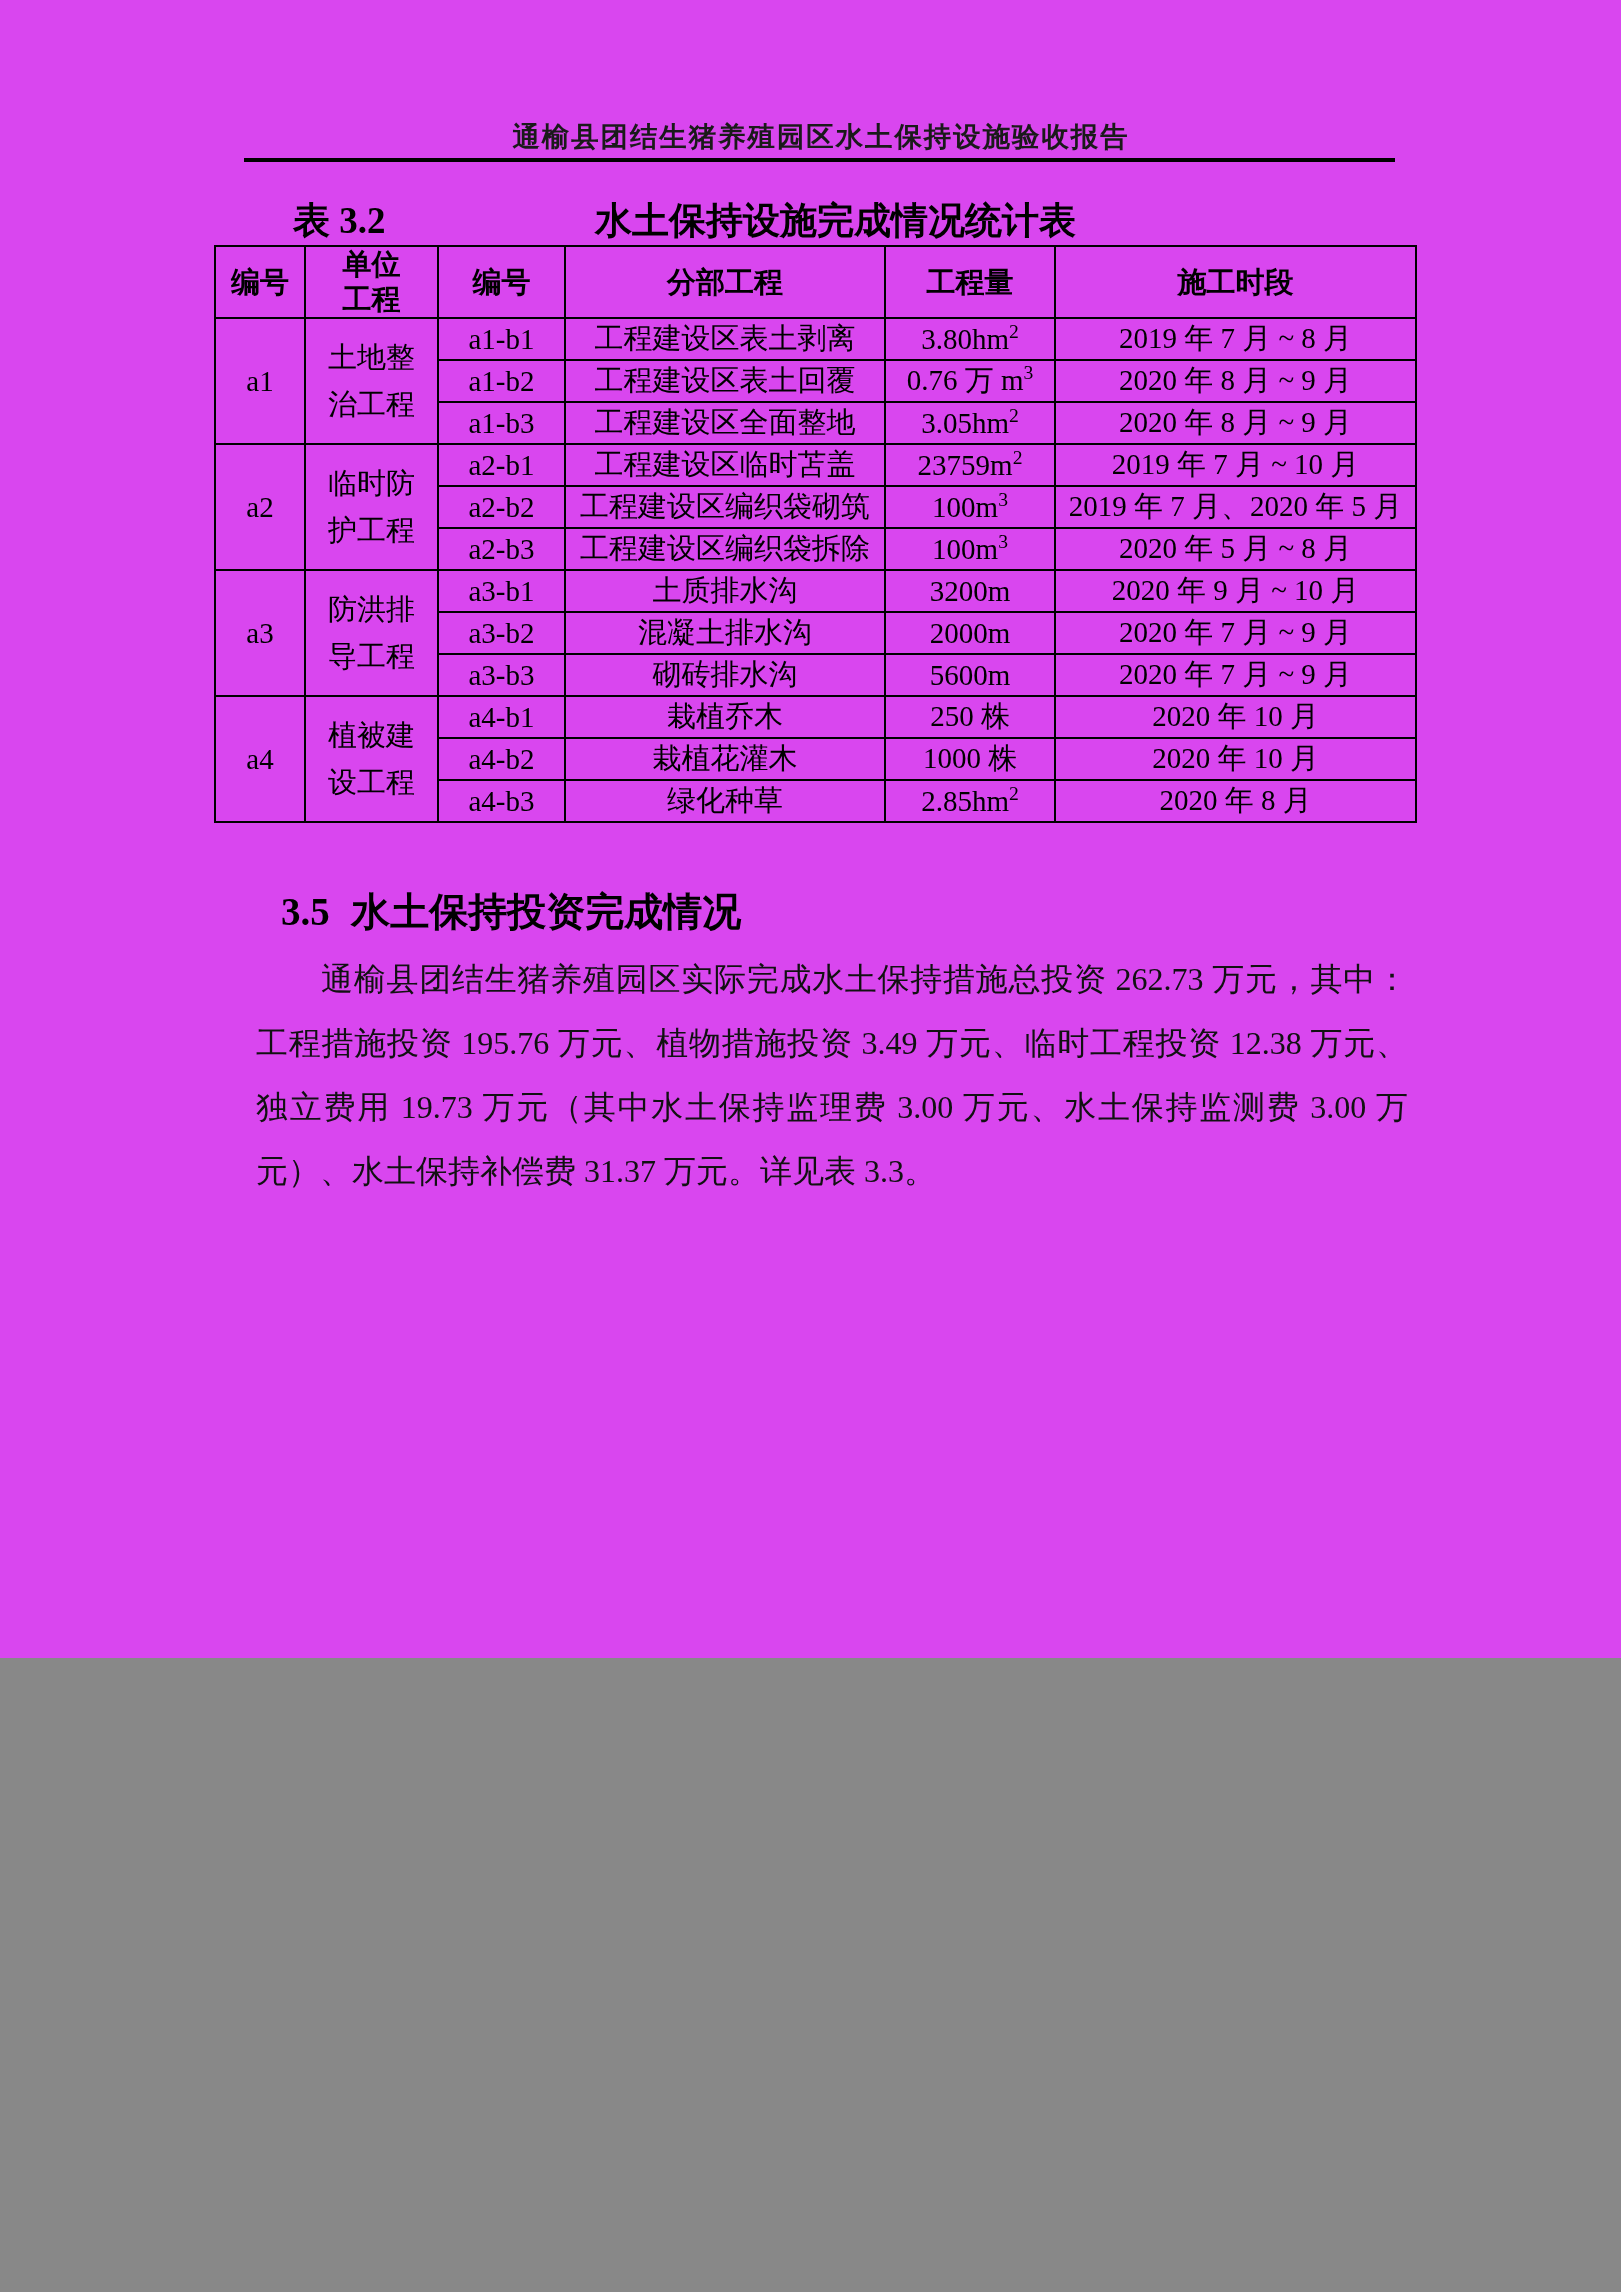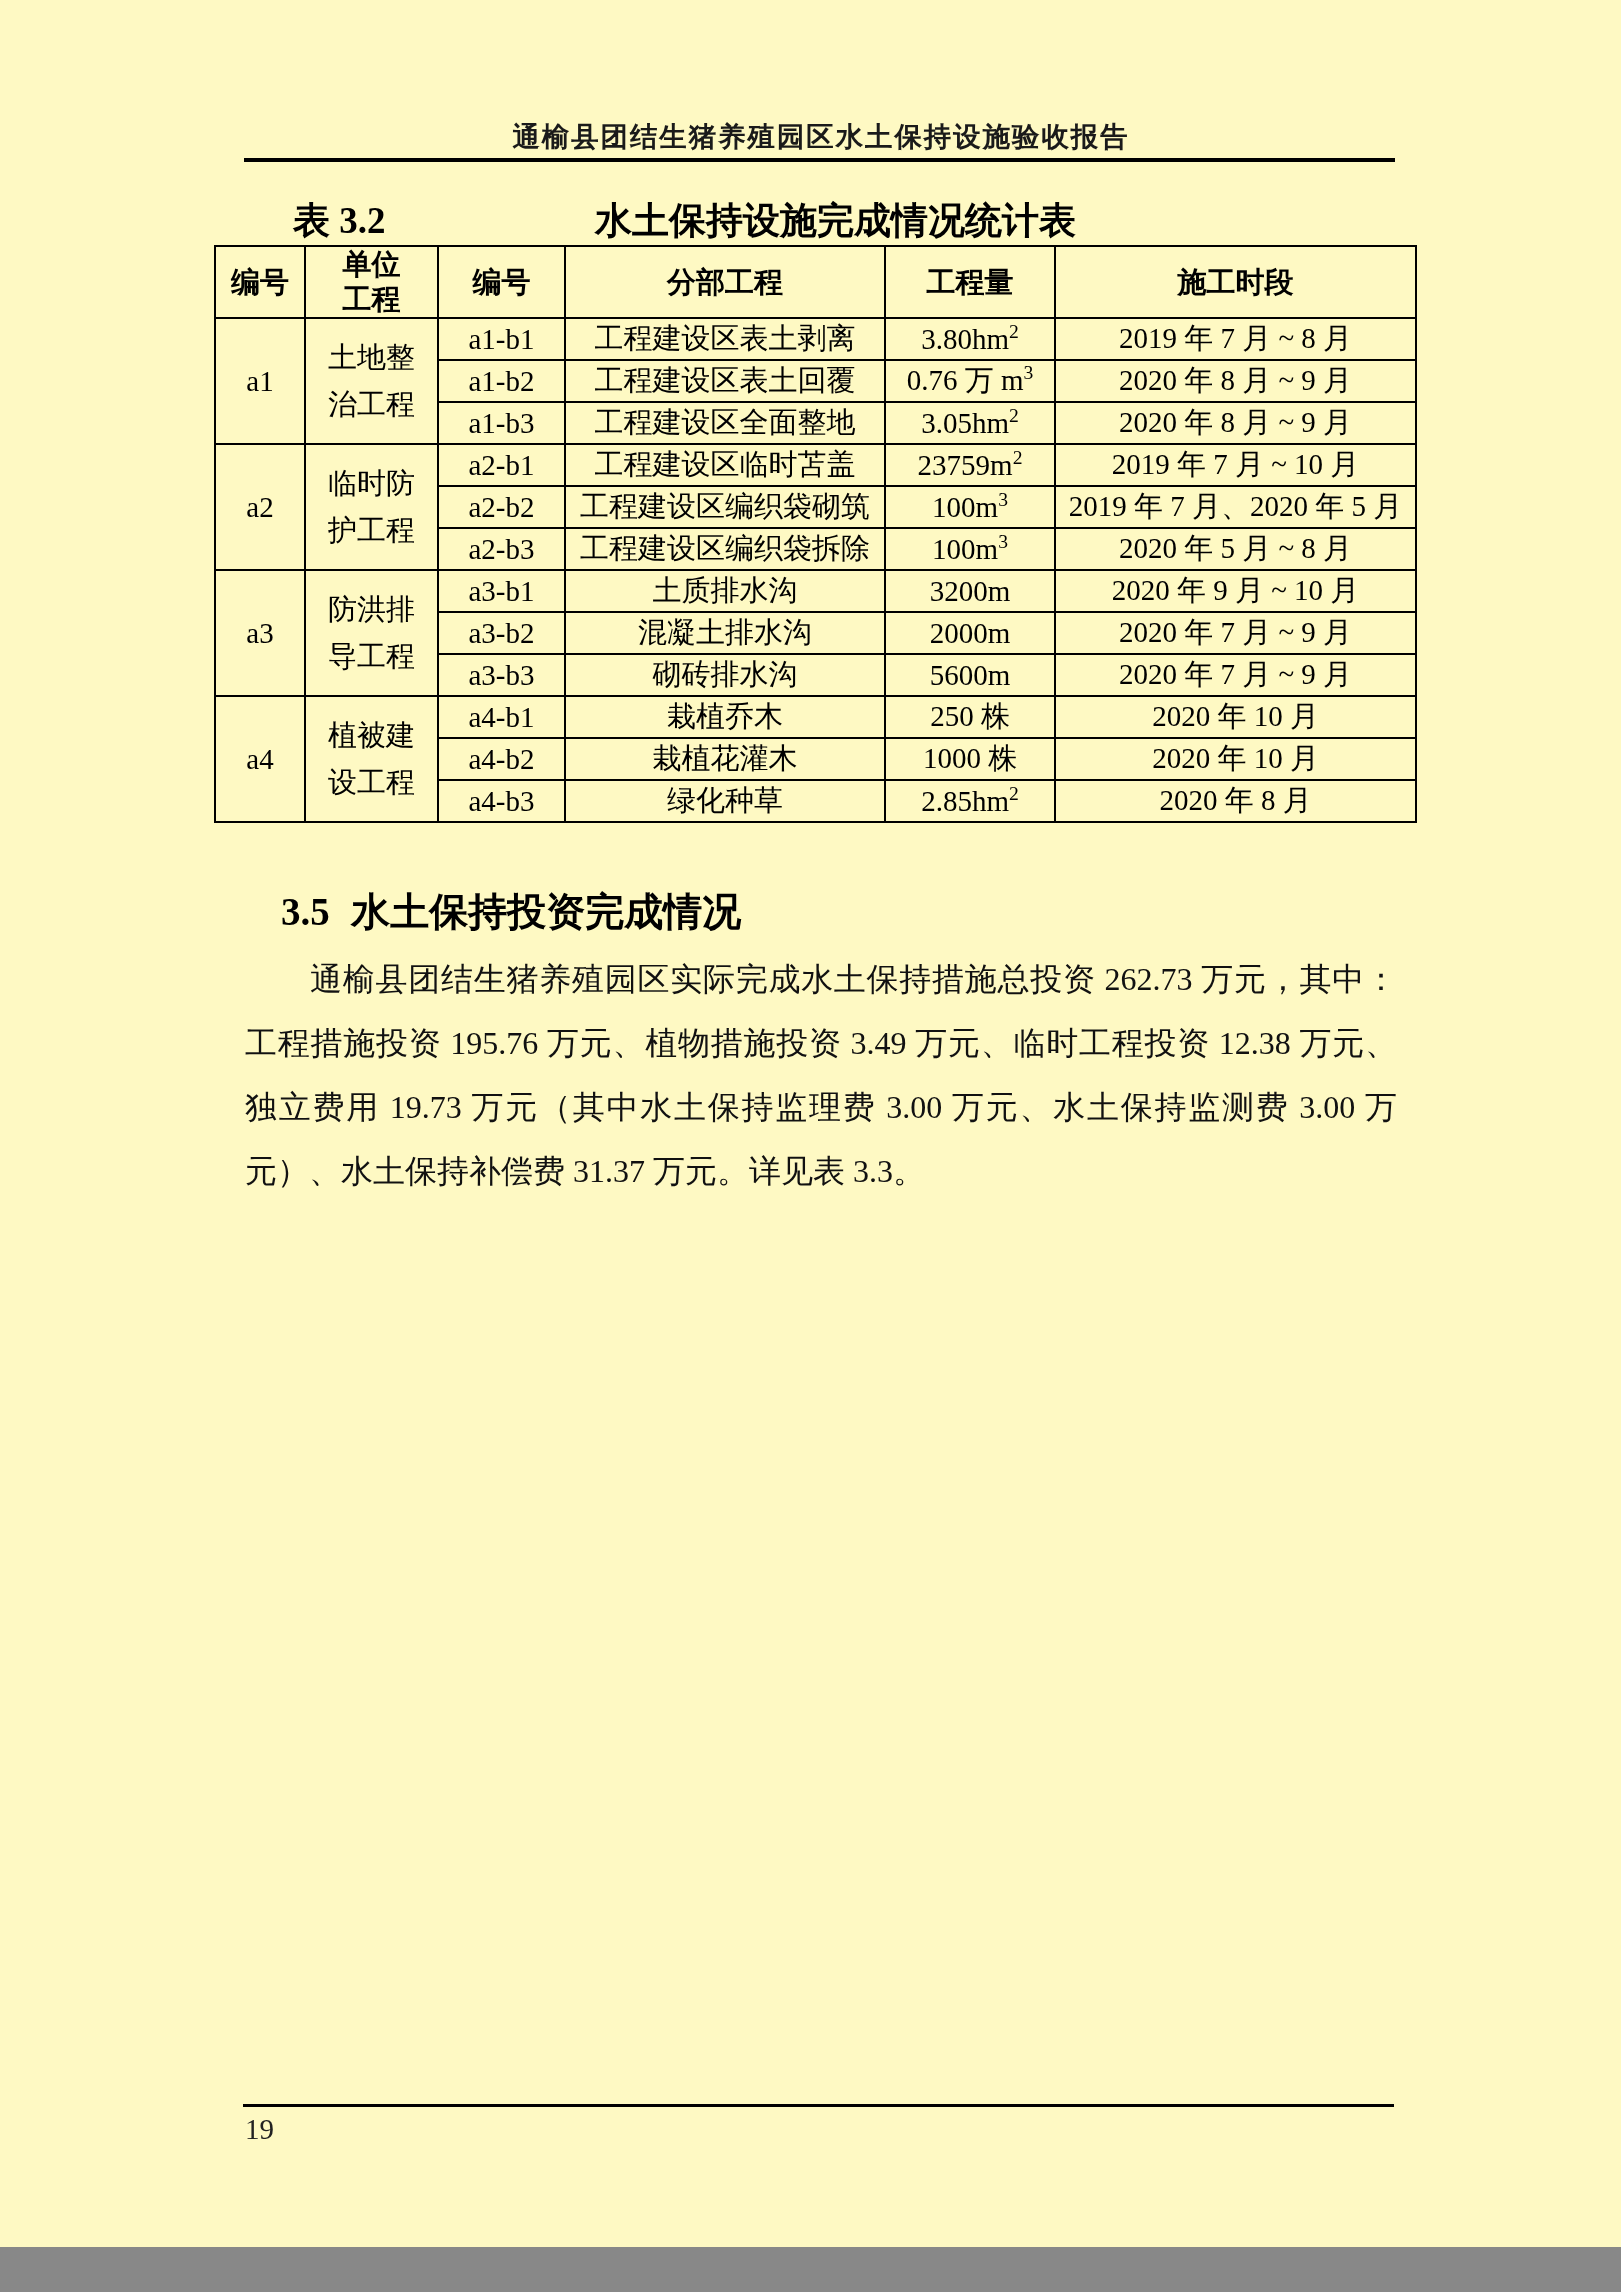--- a/index.html
+++ b/index.html
@@ -5,23 +5,23 @@
 <style>
   html, body {
     margin: 0;
     padding: 0;
     background: #888;
     font-family: "Liberation Serif", "DejaVu Serif", serif;
   }
   .page {
     position: relative;
     width: 1621px;
-    height: 2247px;
+    height: 1658px;
     margin: 0 auto;
-    background: #fef9c3;
+    background: #d946ef;
     color: #111;
     overflow: hidden;
   }
 
   
   .running-header {
     position: absolute;
     top: 119px;
     left: 245px;
     width: 1152px;
@@ -117,21 +117,21 @@
     font-weight: bold;
     color: #000;
     white-space: nowrap;
     margin-left: 36px;
   }
   .section-heading .sec-num { margin-right: 21.6px; }
 
   .body-para {
     position: absolute;
     top: 947px;
-    left: 245px;
+    left: 256px;
     width: 1152px;
     margin: 0;
     font-size: 32px;
     line-height: 64px;
     text-align: justify;
     text-indent: 65px;
     color: #111;
   }
 
   

